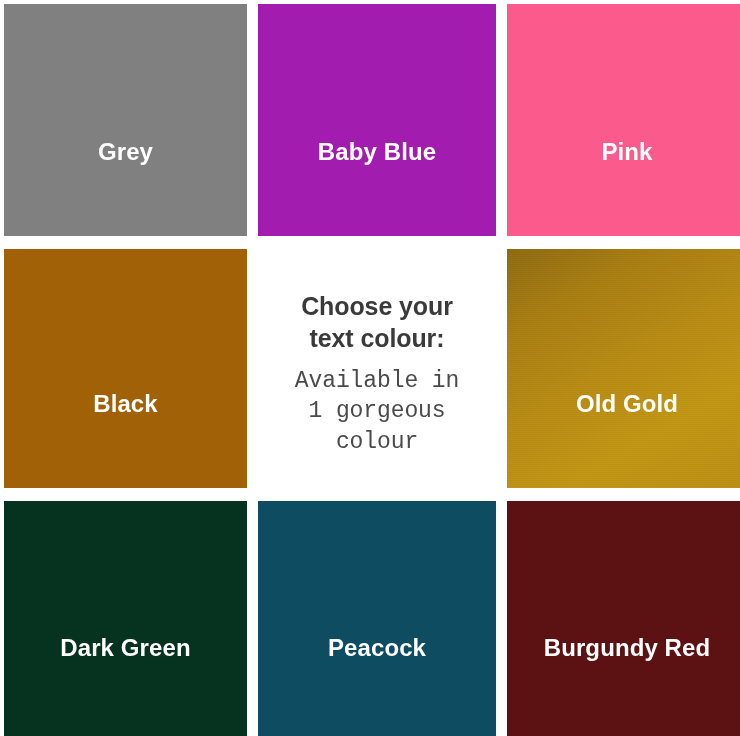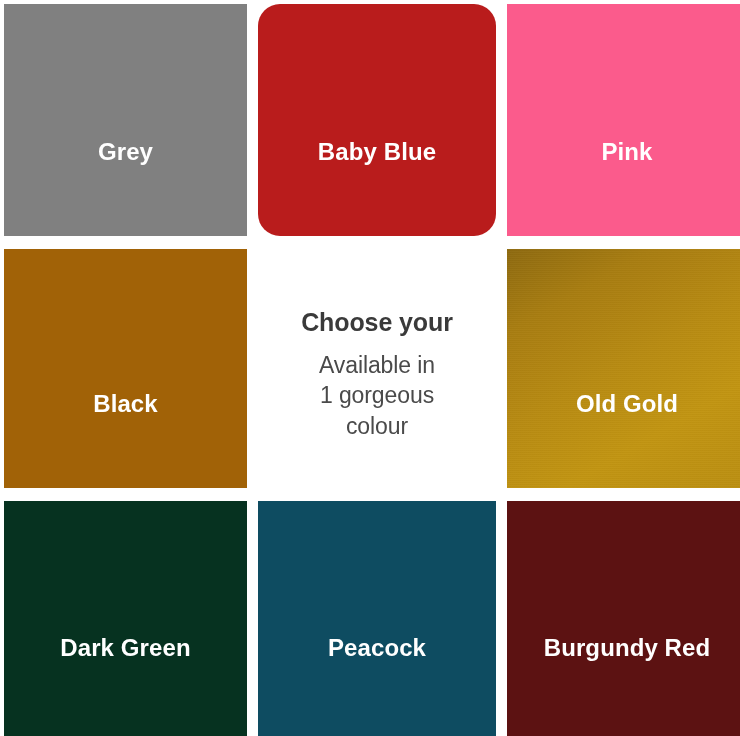--- a/index.html
+++ b/index.html
@@ -118,37 +118,38 @@
 </style>
 </head>
 <body style="background: rgb(255, 255, 255);">
 
 <div id="swatch-grid">
 
   <div class="swatch" style="background-color: rgb(128, 128, 128);">
     <span class="swatch-label" style="color: rgb(255, 255, 255);">Grey</span>
   </div>
 
-  <div class="swatch" style="background-color: #b91c1c; border-radius: 22px;">
+  <div class="swatch" style="background-color: #a21caf;">
     <span class="swatch-label" style="color: rgb(255, 255, 255);">Baby Blue</span>
   </div>
 
   <div class="swatch" style="background-color: rgb(251, 91, 140);">
     <span class="swatch-label" style="color: rgb(255, 255, 255);">Pink</span>
   </div>
 
   <div class="swatch" style="background-color: #a16207;">
     <span class="swatch-label" style="color: rgb(255, 255, 255);">Black</span>
   </div>
 
   <div class="info-cell">
     <div class="info-heading" style="color: rgb(58, 58, 58);">
       <span>Choose your</span><br>
+      <span>text colour:</span>
     </div>
-    <div class="info-body" style="color: rgb(74, 74, 74);">
+    <div class="info-body" style="color: rgb(74, 74, 74); font-family: Liberation Mono, monospace;">
       <span>Available in</span><br>
       <span>1 gorgeous</span><br>
       <span>colour</span>
     </div>
   </div>
 
   <div class="swatch gold">
     <span class="swatch-label" style="color: rgb(255, 255, 255);">Old Gold</span>
   </div>
 

